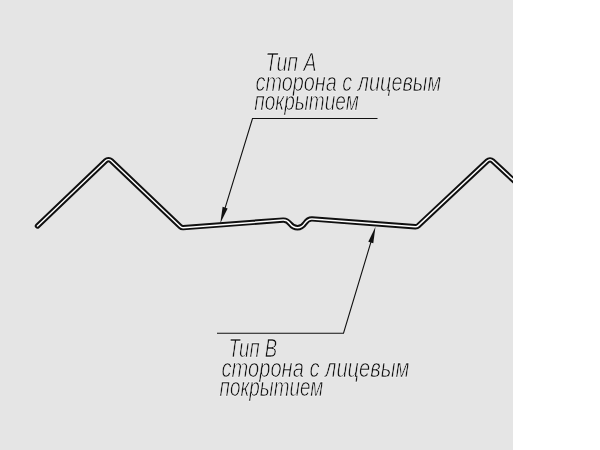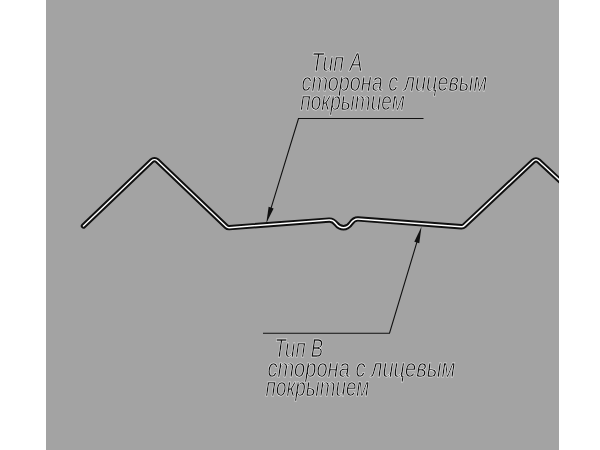--- a/index.html
+++ b/index.html
@@ -1,16 +1,16 @@
 <!DOCTYPE html>
 <html><head>
 <meta charset="utf-8">
 <style>
   html,body{margin:0;padding:0;background:#fff;}
-  .page{width:513px;height:450px;position:relative;overflow:hidden;background:#a3a3a3;margin-left:46px;}
+  .page{width:513px;height:450px;position:relative;overflow:hidden;background:#e5e5e5;}
   svg{position:absolute;left:0;top:0;}
   text{font-family:"Liberation Sans",sans-serif;font-style:italic;fill:#101010;stroke:#ffffff;stroke-width:0.55;}
 </style>
 </head>
 <body>
 <div class="page">
 <svg width="600" height="450" viewBox="0 0 600 450" xmlns="http://www.w3.org/2000/svg">
 
   <g fill="none" stroke-linecap="round">
     <path id="prof" d="M 37.50,226.00 L 105.74,160.78 A 4.00,4.00 0 0 1 111.26,160.77 L 180.21,226.53 A 4.00,4.00 0 0 0 183.27,227.63 L 283.00,220.10 C 291.00,219.50 289.00,227.80 297.50,227.80 C 306.00,227.80 304.00,218.60 312.00,218.90 L 415.25,226.73 A 4.00,4.00 0 0 0 418.28,225.66 L 487.27,160.99 A 4.00,4.00 0 0 1 492.73,160.98 L 564.00,227.30" stroke="#101010" stroke-width="5.4"></path>

